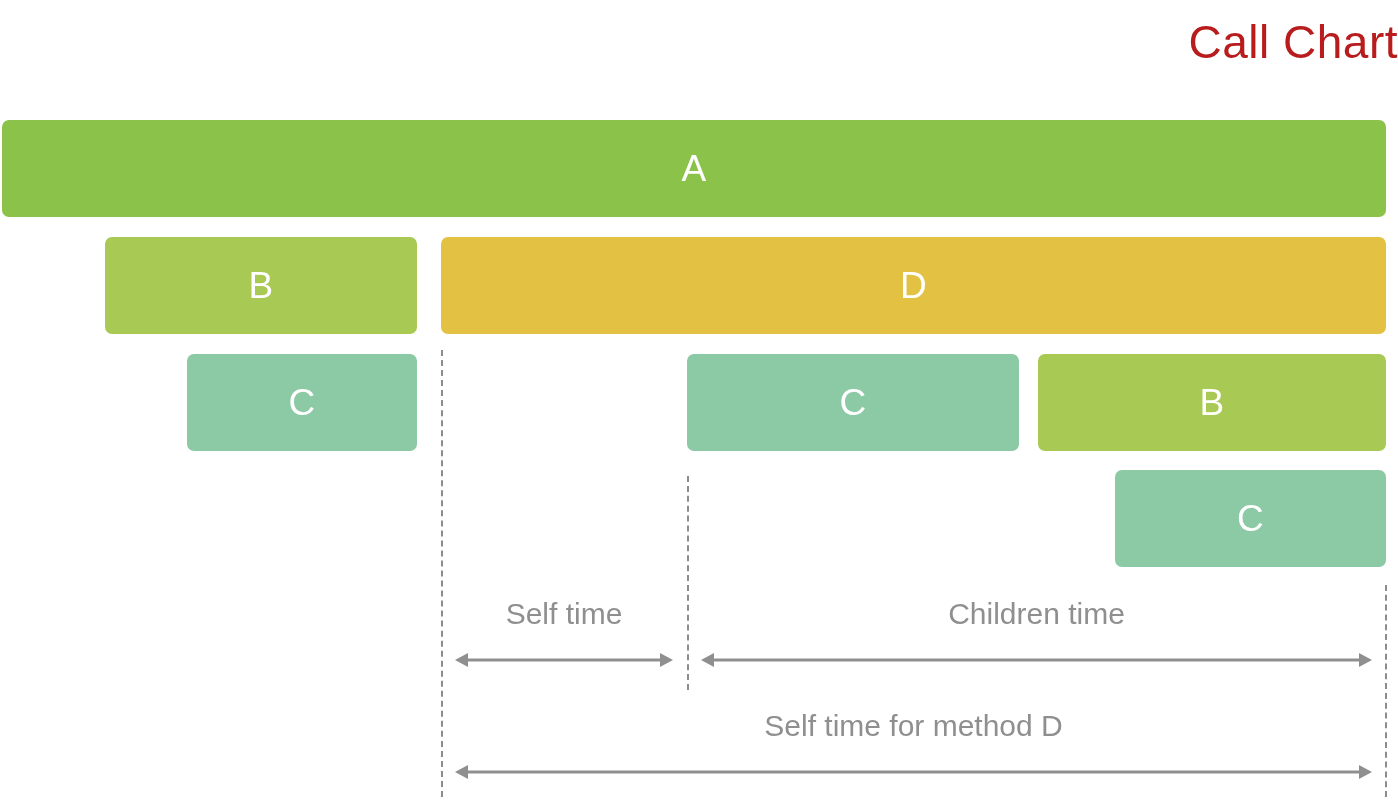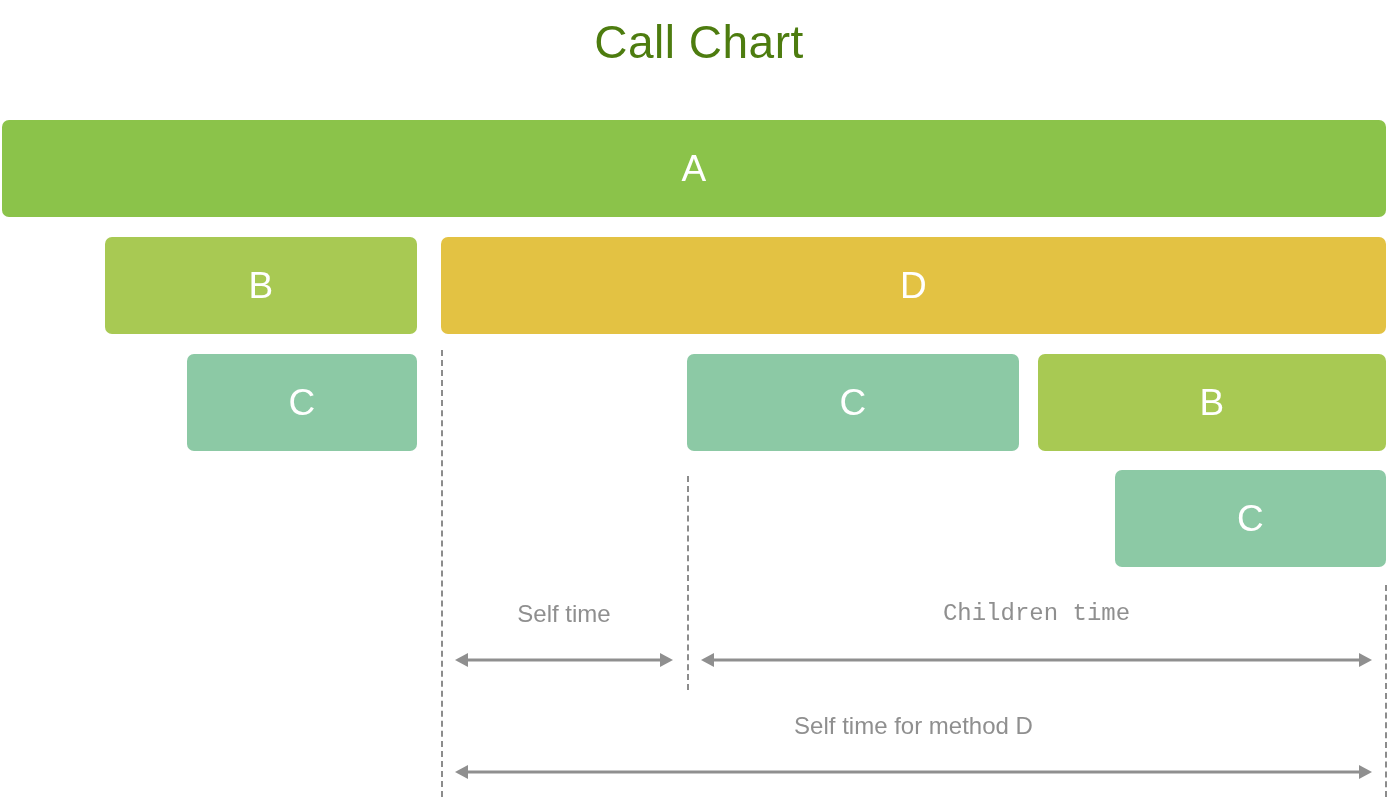--- a/index.html
+++ b/index.html
@@ -19,24 +19,24 @@
     height: 804px;
     background: #ffffff;
   }
 
   
   .chart-title {
     position: absolute;
     left: 0;
     top: 12px;
     width: 1398px;
-    text-align: center;
+    text-align: right;
     font-size: 46px;
     font-weight: 400;
-    color: #4d7c0f;
+    color: #b91c1c;
     letter-spacing: 0.5px;
     line-height: 60px;
     white-space: nowrap;
   }
 
   
   .bar {
     position: absolute;
     border-radius: 7px;
     box-sizing: border-box;
@@ -60,21 +60,21 @@
   .guide {
     position: absolute;
     width: 0;
     border-left: 2px dashed #8c8c8c;
   }
 
   
   .measure-label {
     position: absolute;
     text-align: center;
-    font-size: 24px;
+    font-size: 30px;
     color: #8f8f8f;
     font-weight: 400;
     line-height: 36px;
     white-space: nowrap;
   }
   .measure-arrow {
     position: absolute;
     height: 20px;
     overflow: visible;
   }
@@ -120,21 +120,21 @@
     </div>
   <div id="measures-layer">
       <div class="measure-label" style="left: 441px; top: 596px; width: 246px;">Self time</div>
       <div class="measure-arrow" style="left: 441px; top: 650px; width: 246px;">
         <svg width="246" height="20" viewBox="0 0 246 20">
           <line x1="25" y1="10" x2="221" y2="10" stroke="#8f8f8f" stroke-width="3"></line>
           <polygon points="14,10 27,3 27,17" fill="#8f8f8f"></polygon>
           <polygon points="232,10 219,3 219,17" fill="#8f8f8f"></polygon>
         </svg>
       </div>
-      <div class="measure-label" style="left: 687px; top: 596px; width: 699px; font-family: Liberation Mono, monospace;">Children time</div>
+      <div class="measure-label" style="left: 687px; top: 596px; width: 699px;">Children time</div>
       <div class="measure-arrow" style="left: 687px; top: 650px; width: 699px;">
         <svg width="699" height="20" viewBox="0 0 699 20">
           <line x1="25" y1="10" x2="674" y2="10" stroke="#8f8f8f" stroke-width="3"></line>
           <polygon points="14,10 27,3 27,17" fill="#8f8f8f"></polygon>
           <polygon points="685,10 672,3 672,17" fill="#8f8f8f"></polygon>
         </svg>
       </div>
       <div class="measure-label" style="left: 441px; top: 708px; width: 945px;">Self time for method D</div>
       <div class="measure-arrow" style="left: 441px; top: 762px; width: 945px;">
         <svg width="945" height="20" viewBox="0 0 945 20">

